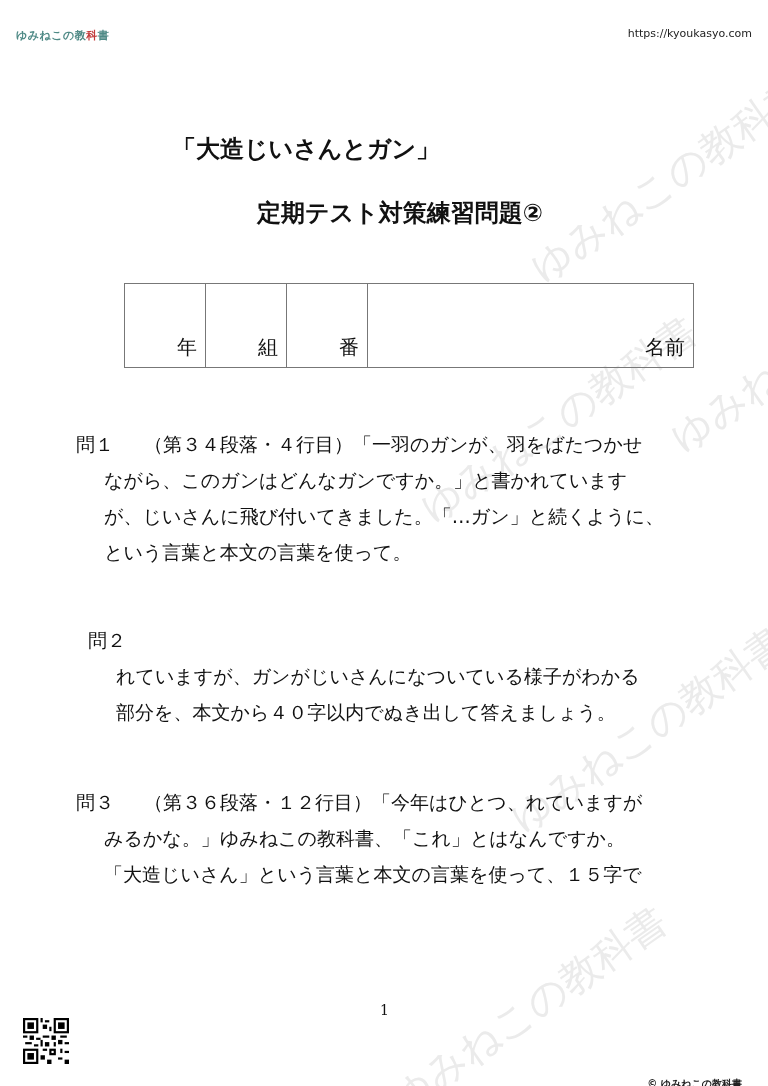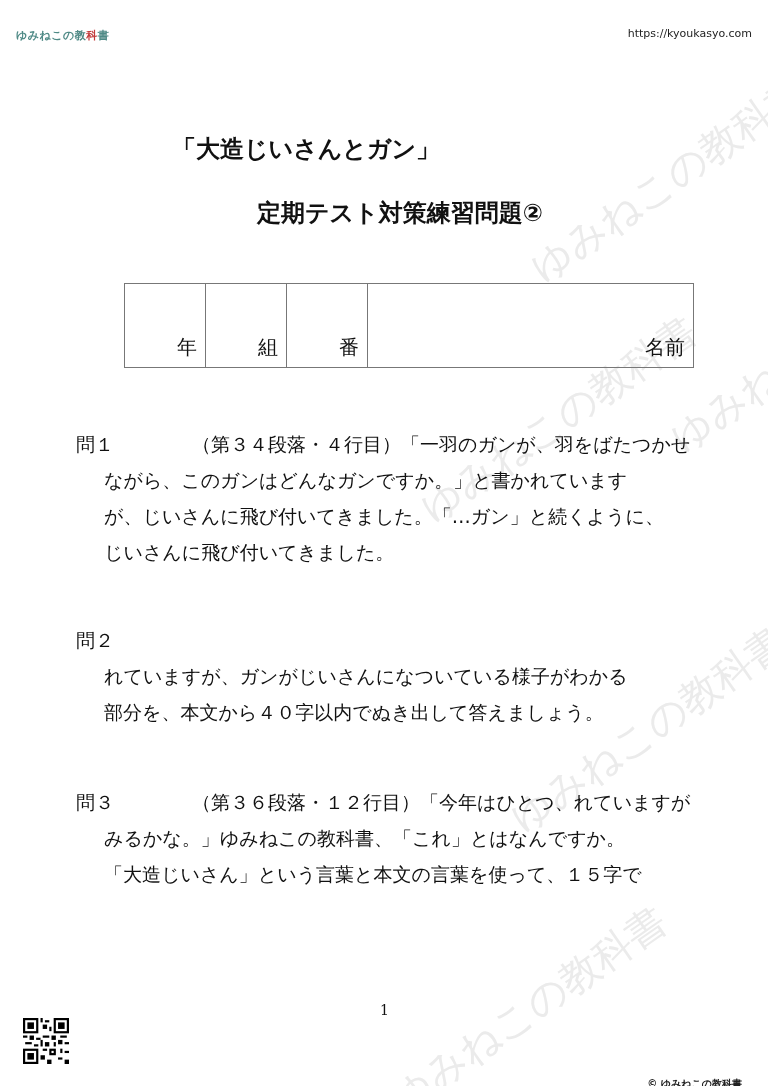--- a/index.html
+++ b/index.html
@@ -27,21 +27,21 @@
     border: 1.5px solid #777; display: flex; z-index: 1; box-sizing: border-box;
   }
   .name-table .cell {
     border-right: 1.5px solid #777; box-sizing: border-box; display: flex; align-items: flex-end;
     justify-content: flex-end; padding: 0 8px 6px 0; font-size: 20px;
   }
   .name-table .cell.name { border-right: none; justify-content: flex-end; padding-left: 8px; flex: 1; }
   .q {
     position: absolute; left: 76px; width: 640px; font-size: 19px; line-height: 36px; z-index: 1;
   }
-  .q .row { display: flex; gap: 48px; }
+  .q .row { display: flex; }
   .q .num { width: 68px; flex: none; }
   .q .line { white-space: nowrap; }
   .q .indent { padding-left: 28px; white-space: nowrap; }
   .page-num { position: absolute; left: 380px; top: 1002px; font-size: 14px; font-family: "DejaVu Serif", serif; z-index: 1; }
   .qr { position: absolute; left: 23px; top: 1018px; width: 46px; height: 46px; z-index: 1; }
   .copyright { position: absolute; right: 26px; top: 1045px; font-size: 10px; font-weight: bold; color: #222; z-index: 1; margin-top: 32px; }
 </style>
 </head>
 <body>
 
@@ -72,24 +72,24 @@
     </div>
 </div>
 
 <div class="q" style="top:426px;">
   <div class="row">
       <span class="num">問１</span>
       <span class="line">（第３４段落・４行目）「一羽のガンが、羽をばたつかせ</span>
     </div>
   <div class="indent">ながら、このガンはどんなガンですか。」と書かれています</div>
   <div class="indent">が、じいさんに飛び付いてきました。「…ガン」と続くように、</div>
-  <div class="indent">じいさんに飛び付いてきました。</div>
+  <div class="indent">という言葉と本文の言葉を使って。</div>
 </div>
 
-<div class="q" style="top:622px;">
+<div class="q" style="top:622px;margin-left:12px;">
   <div class="row">
       <span class="num">問２</span>
     </div>
   <div class="indent">れていますが、ガンがじいさんになついている様子がわかる</div>
   <div class="indent">部分を、本文から４０字以内でぬき出して答えましょう。</div>
 </div>
 
 <div class="q" style="top:784px;">
   <div class="row">
       <span class="num">問３</span>

